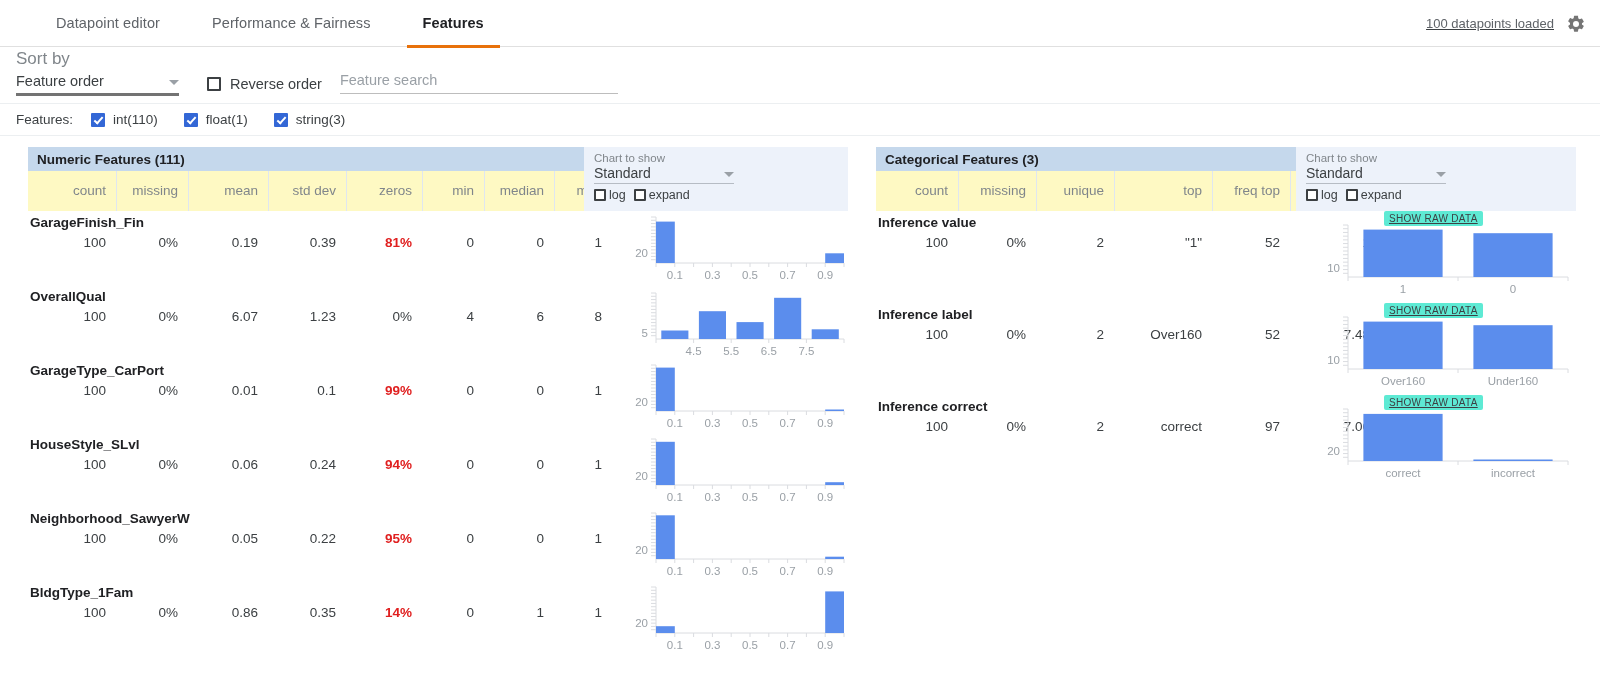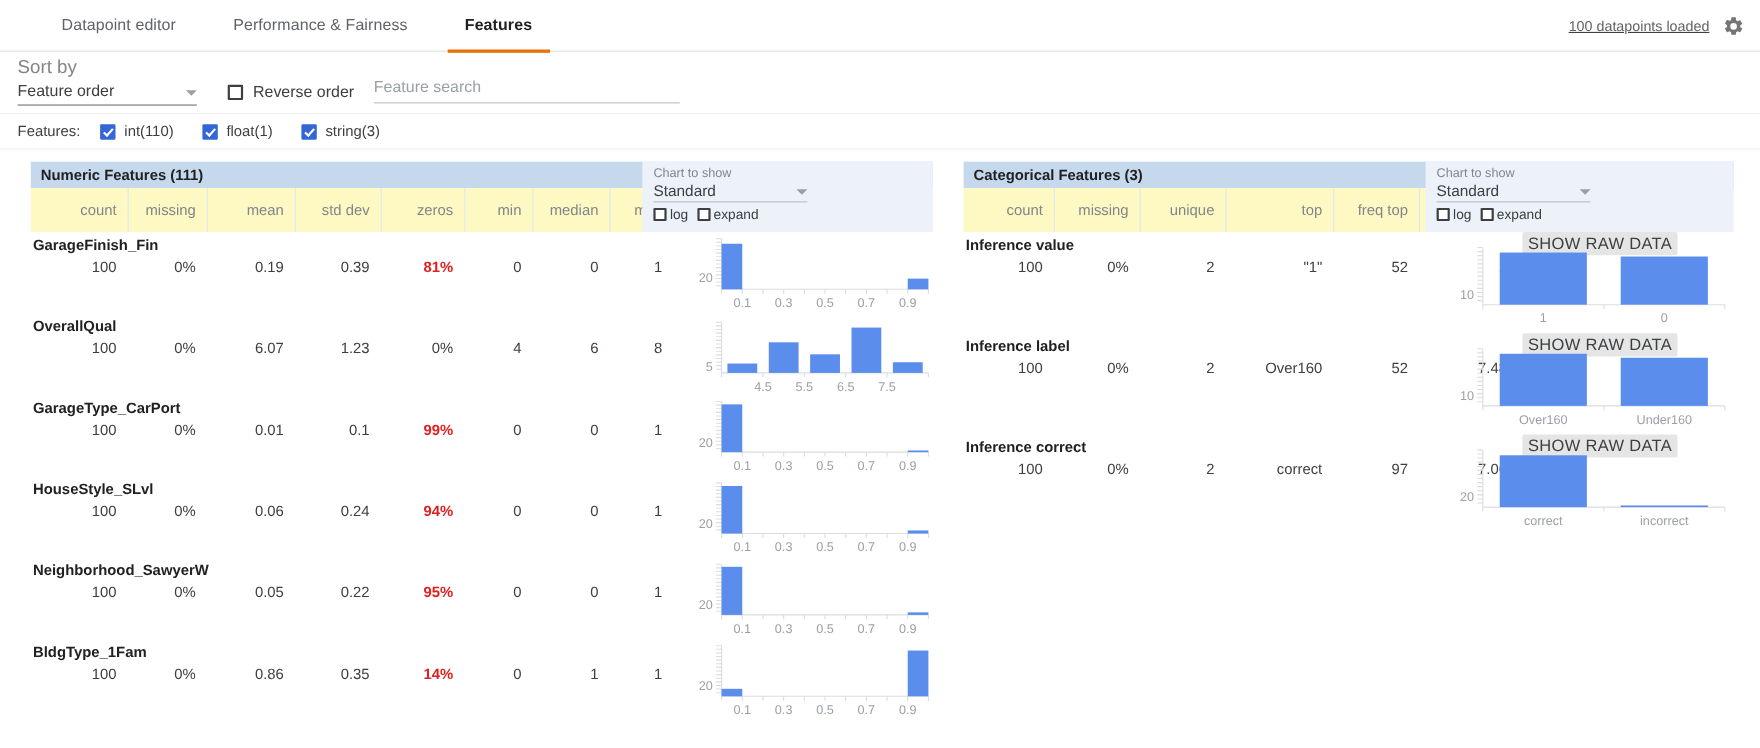--- a/index.html
+++ b/index.html
@@ -50,21 +50,21 @@
     height: 57px;
     display: flex; align-items: flex-end;
     padding: 0 14px 7px 14px;
     border-bottom: 1px solid #eceff1;
     background: #fff;
   }
   .sortby { width: 163px; margin-left: 2px; position: relative; }
   .sortby .label { font-size: 17px; color: #80868b; margin-bottom: 4px; }
   .sel {
     display: flex; align-items: flex-end; justify-content: space-between;
-    border-bottom: 1px solid #737373;
+    border-bottom: 3px solid #737373;
     padding-bottom: 4px;
     cursor: pointer;
   }
   .sel .val { font-size: 14.5px; color: #3c4043; }
   .caret {
     width: 0; height: 0;
     border-left: 5px solid transparent;
     border-right: 5px solid transparent;
     border-top: 5px solid #9aa0a6;
     margin-bottom: 4px;
@@ -189,28 +189,29 @@
     padding-right: 10px;
     white-space: nowrap;
   }
   .vcell.warn { color: #e02020; font-weight: bold; }
 
   
   .hchart { position: absolute; }
   .hchart svg { display: block; }
   .rawbtn {
     position: absolute;
-    background: #e5e5e5;
+    background: #5eead4;
     color: #3c4043;
-    font-size: 15px;
+    font-size: 10px;
     letter-spacing: .3px;
     padding: 2px 5px 2px 5px;
     border-radius: 2px;
     cursor: pointer;
     white-space: nowrap;
+    text-decoration: underline;
   }
   .axis-lbl { font-size: 11.5px; fill: #9aa0a6; font-family: "Liberation Sans", sans-serif; }
   .axis-ylbl { font-size: 11.5px; fill: #9aa0a6; font-family: "Liberation Sans", sans-serif; }
   .bar { fill: #5b8ded; }
   .axisline { stroke: #dadce0; stroke-width: 1; }
   .tickline { stroke: #dadce0; stroke-width: 1; }
 </style>
 </head>
 <body>
 

